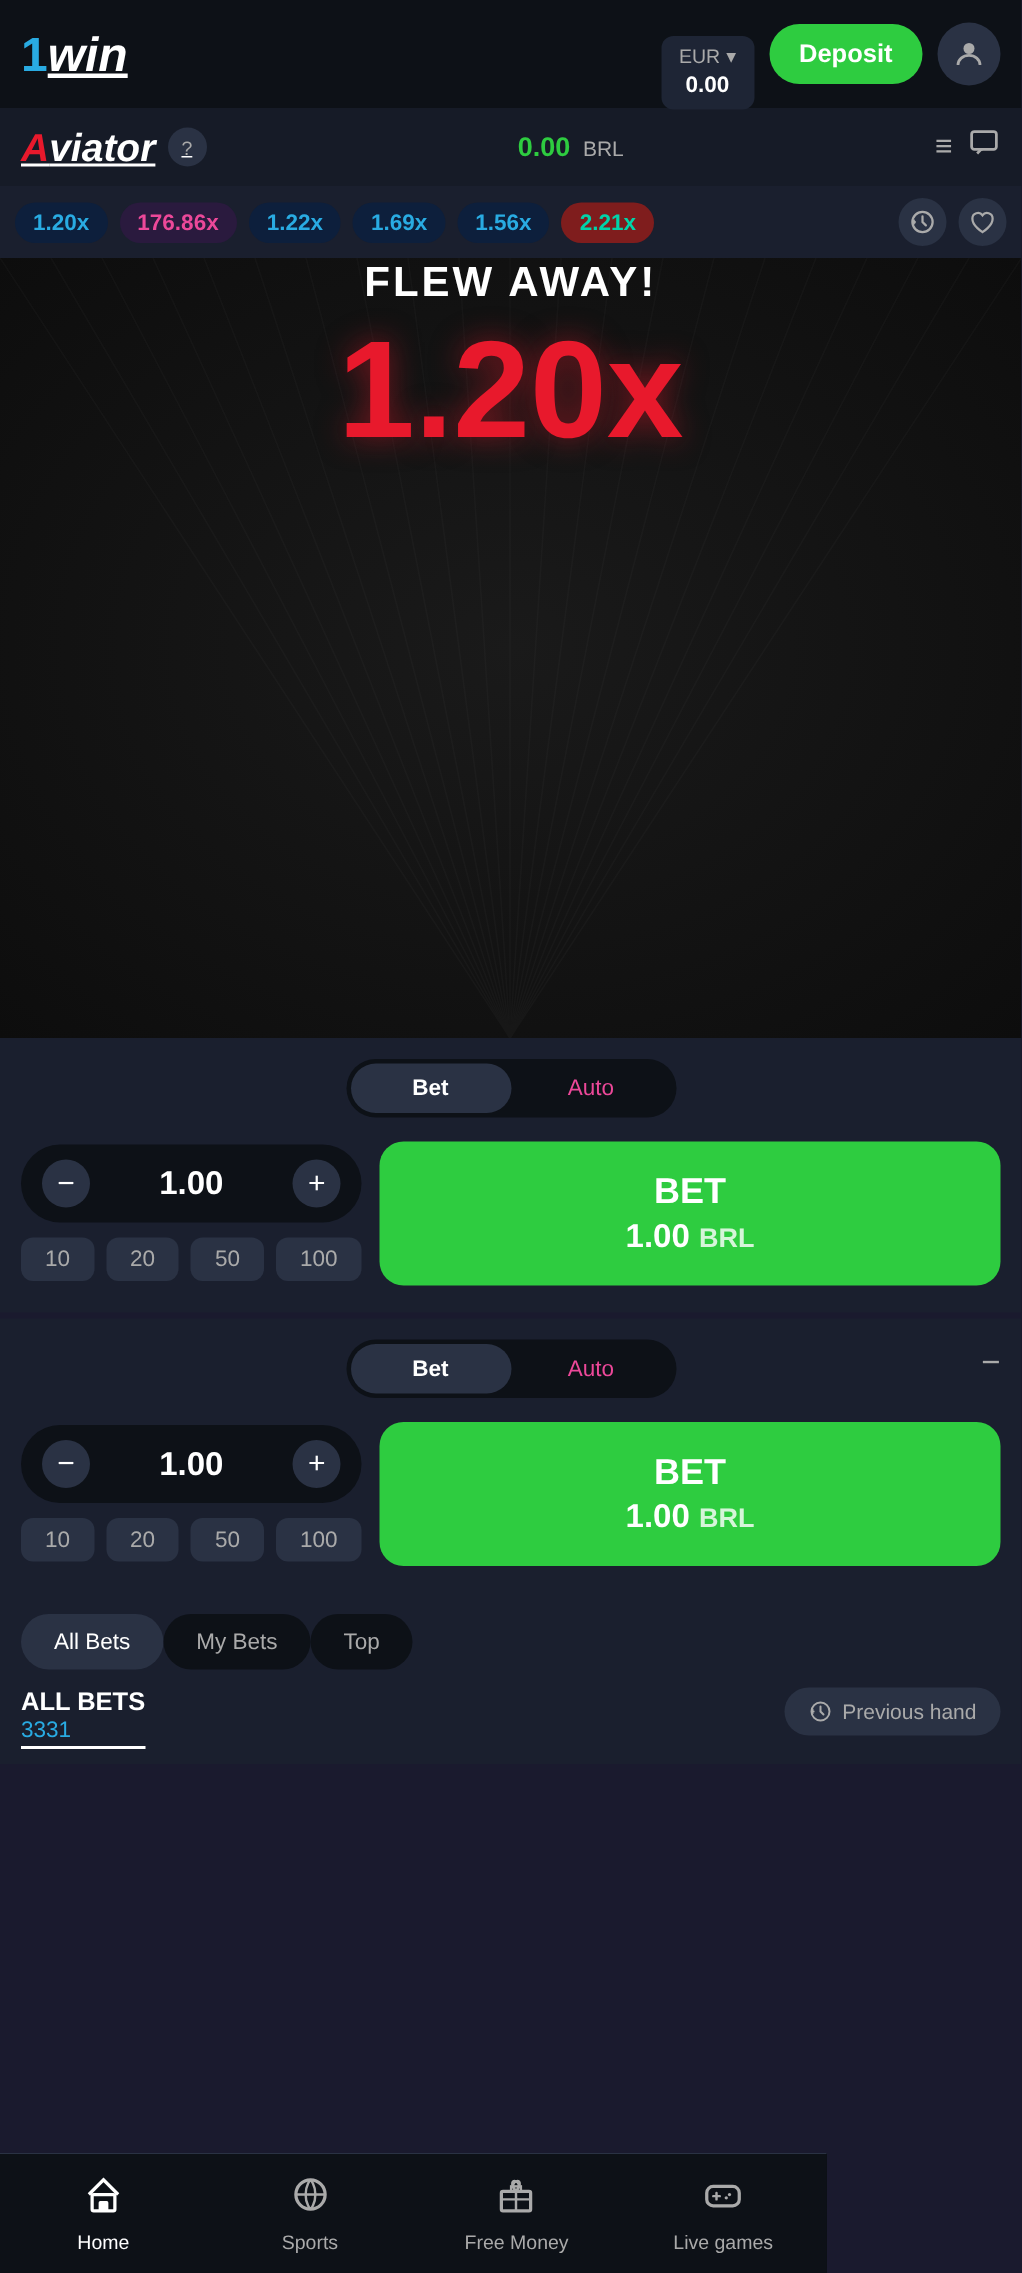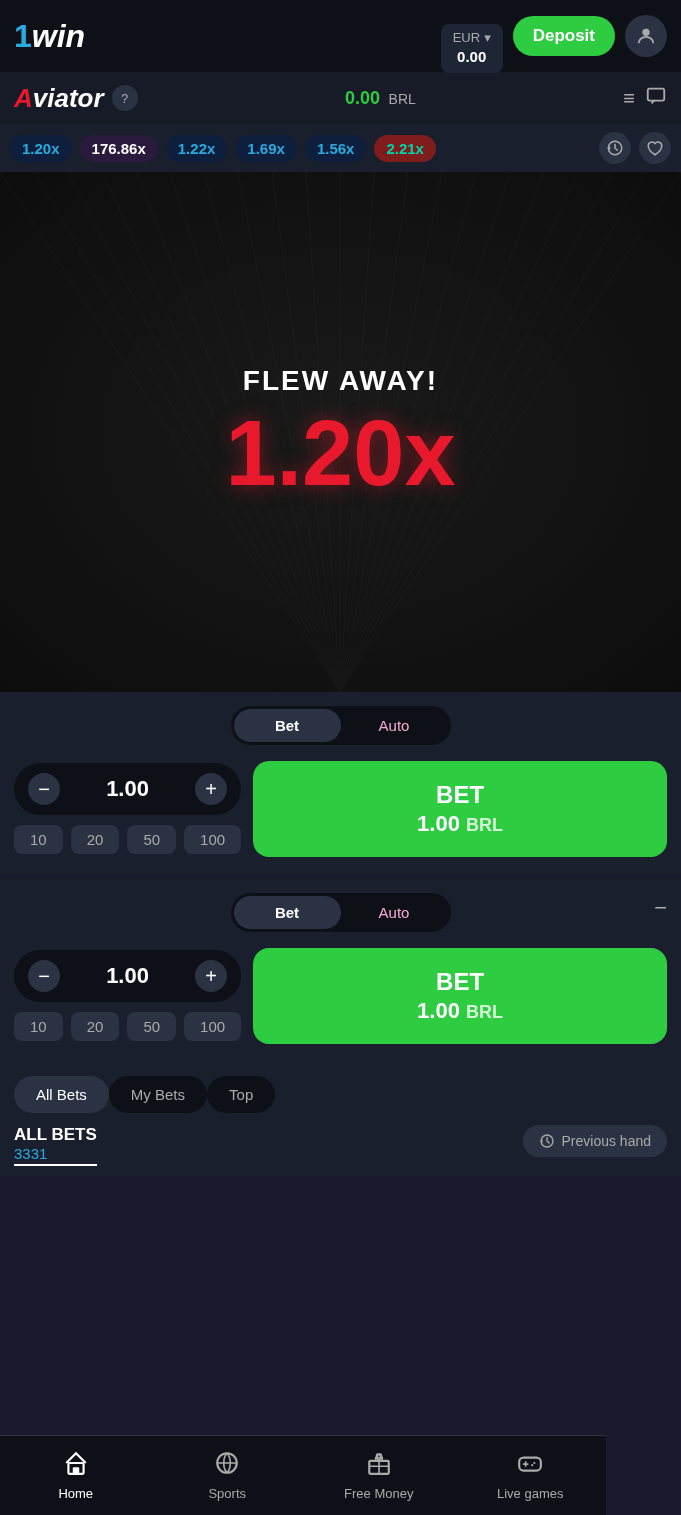--- a/index.html
+++ b/index.html
@@ -21,21 +21,21 @@
       justify-content: space-between;
       padding: 10px 14px;
       height: 72px;
     }
     .logo {
       font-size: 32px;
       font-weight: 900;
       color: #fff;
     }
     .logo span.one { color: #29abe2; }
-    .logo span.win { color: #fff; font-style: italic; }
+    .logo span.win { color: #fff; font-style: italic; text-decoration: underline; }
     .header-right {
       display: flex;
       align-items: center;
       gap: 10px;
     }
     .currency-box {
       background: #1e2535;
       border-radius: 8px;
       padding: 6px 12px;
       font-size: 14px;
@@ -86,20 +86,21 @@
       display: flex;
       align-items: center;
       justify-content: space-between;
       padding: 8px 14px;
       height: 52px;
     }
     .aviator-logo {
       display: flex;
       align-items: center;
       gap: 8px;
+      text-decoration: underline;
     }
     .aviator-text {
       font-size: 26px;
       font-weight: 900;
       font-style: italic;
       color: #e8192c;
       font-family: Arial Black, sans-serif;
     }
     .help-icon {
       background: #2a3244;
@@ -145,21 +146,21 @@
       overflow: hidden;
     }
     .mult-badge {
       border-radius: 20px;
       padding: 5px 12px;
       font-size: 15px;
       font-weight: bold;
       white-space: nowrap;
     }
     .mult-blue { background: #0d1f3c; color: #29abe2; }
-    .mult-purple { background: #2a1a3e; color: #ffffff; }
+    .mult-purple { background: #2a1a3e; color: #ec4899; }
     .mult-cyan { background: #7f1d1d; color: #00d4aa; }
     .mult-right {
       display: flex;
       align-items: center;
       gap: 8px;
       margin-left: auto;
       flex-shrink: 0;
     }
     .hist-btn {
       background: #2a3244;
@@ -189,21 +190,21 @@
     }
 
     
     .game-canvas {
       background: radial-gradient(ellipse at center, #1a1a1a 0%, #0d0d0d 100%);
       width: 100%;
       height: 520px;
       position: relative;
       overflow: hidden;
       display: flex;
-      align-items: center;
+      align-items: flex-start;
       justify-content: center;
     }
     .flew-away-container {
       position: relative;
       z-index: 2;
       text-align: center;
     }
     .flew-away-text {
       font-size: 28px;
       font-weight: bold;
@@ -242,21 +243,21 @@
       cursor: pointer;
       border: none;
     }
     .bet-tab.active {
       background: #2a3244;
       color: #fff;
       font-weight: bold;
     }
     .bet-tab.inactive {
       background: transparent;
-      color: #f9a8d4;
+      color: #ec4899;
     }
     .bet-row {
       display: flex;
       align-items: center;
       gap: 12px;
     }
     .amount-control {
       background: #0d1117;
       border-radius: 30px;
       display: flex;
@@ -389,21 +390,21 @@
       display: flex;
       align-items: center;
       gap: 6px;
     }
 
     
     .bottom-nav {
       position: fixed;
       bottom: 0;
       left: 0;
-      width: 606px;
+      width: 551px;
       background: #0d1117;
       display: flex;
       justify-content: space-around;
       align-items: center;
       height: 80px;
       border-top: 1px solid #2a3244;
       z-index: 100;
     }
     .nav-item {
       display: flex;

